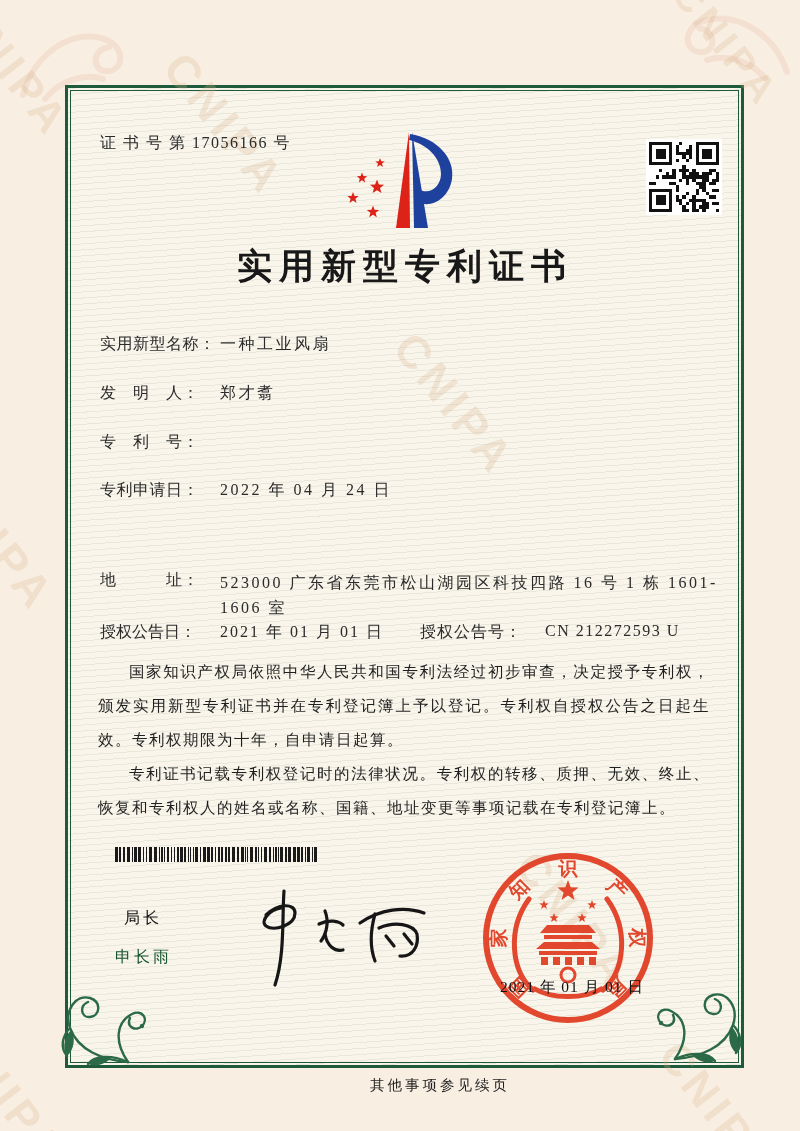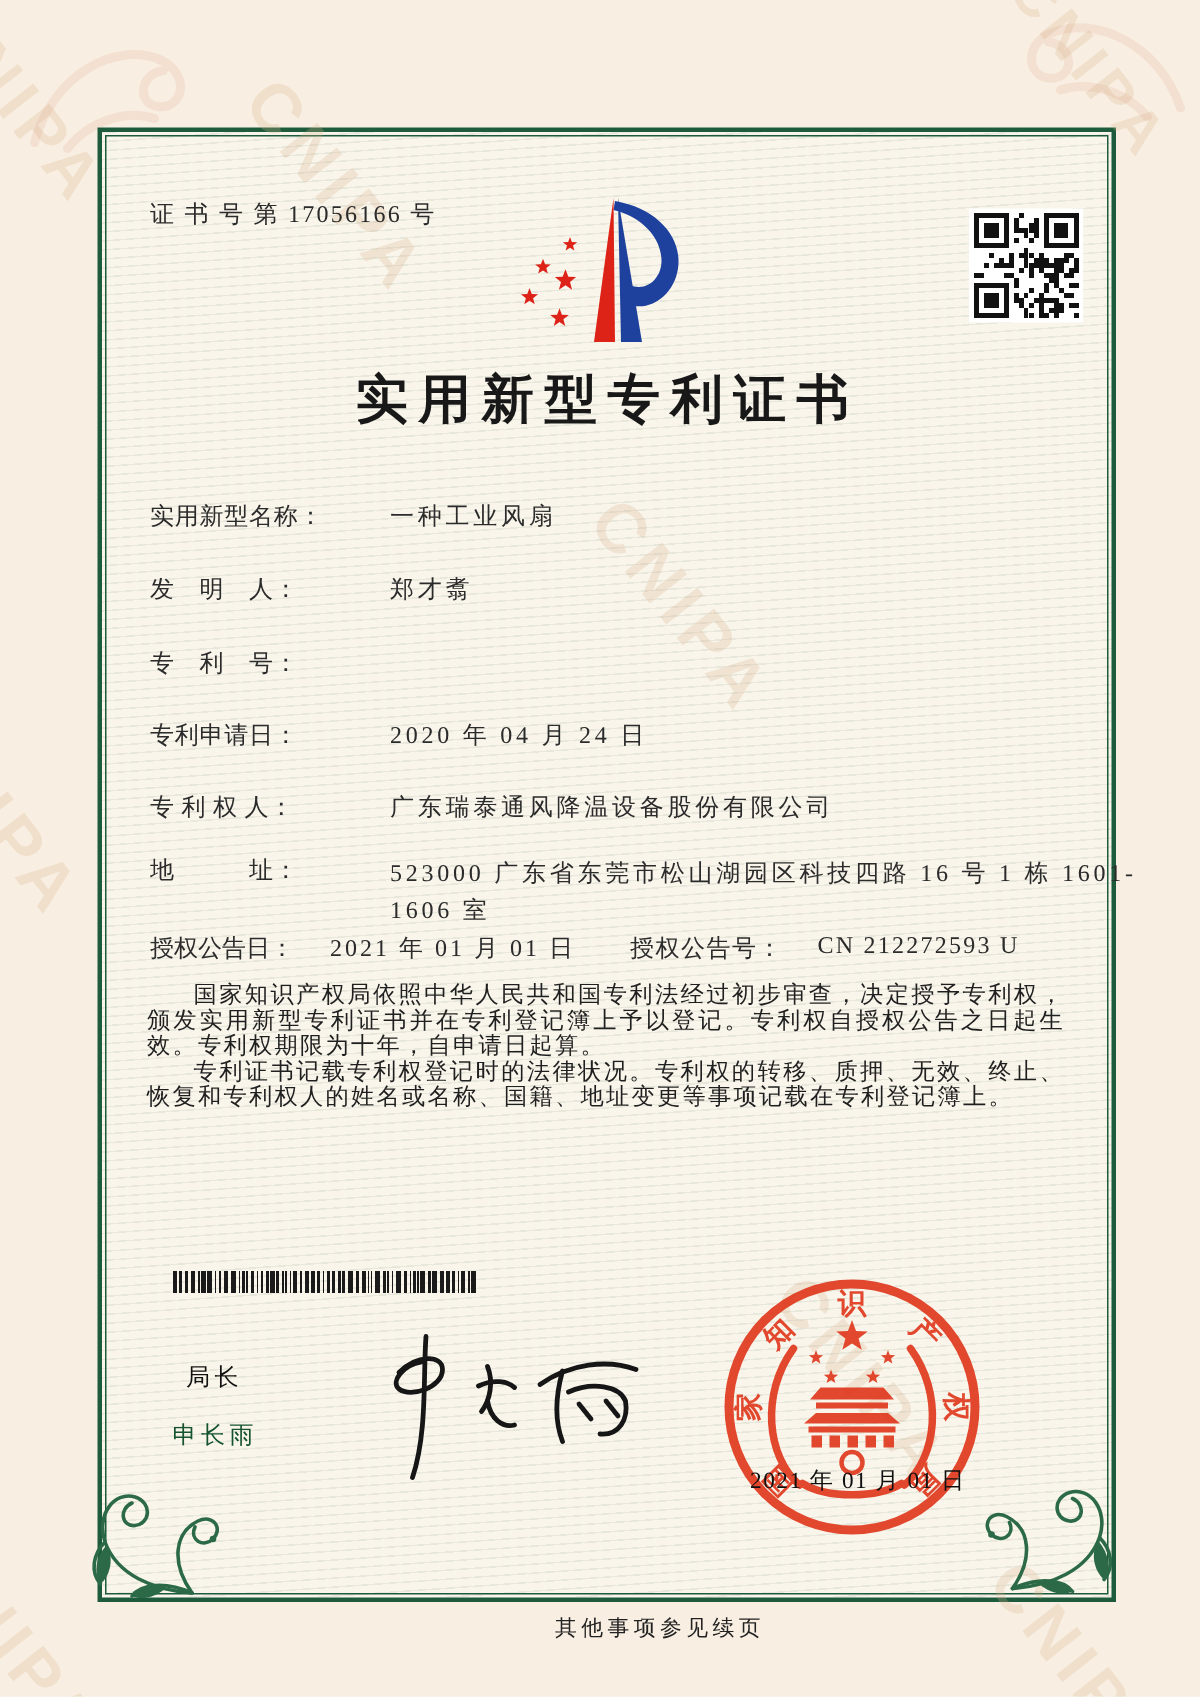--- a/index.html
+++ b/index.html
@@ -33,30 +33,30 @@
   #cert-no{position:absolute;left:100px;top:133px;font-size:16px;letter-spacing:1.5px;}
   #logo{position:absolute;left:338px;top:124px;}
   #qr{position:absolute;left:646px;top:139px;background:#fff;padding:1px;}
   #title{
     position:absolute;left:0;top:243px;width:100%;text-align:center;
     font-size:35px;font-weight:bold;letter-spacing:7px;padding-left:10px;
     box-sizing:border-box;color:#181818;
   }
   .field-row{position:absolute;left:100px;display:flex;font-size:16px;}
   .field-label{flex:none;width:120px;letter-spacing:.5px;}
-  .field-value{letter-spacing:2.5px;margin-left:40px;}
+  .field-value{letter-spacing:2.5px;}
   .addr .field-value{width:505px;line-height:25px;}
   #grant-row{position:absolute;left:0;top:622px;width:100%;font-size:16px;}
   #grant-date-label{position:absolute;left:100px;}
   #grant-date-value{position:absolute;left:220px;letter-spacing:2px;}
   #grant-no-label{position:absolute;left:420px;letter-spacing:1px;}
   #grant-no-value{position:absolute;left:545px;letter-spacing:1.5px;}
   #paragraphs{
     position:absolute;left:98px;top:655px;width:612px;
-    font-size:15.5px;line-height:17px;text-align:justify;color:#1f1f1f;
+    font-size:15.5px;line-height:34px;text-align:justify;color:#1f1f1f;
   }
   #paragraphs p{margin:0;text-indent:2em;letter-spacing:1.5px;}
   #barcode{position:absolute;left:115px;top:847px;}
   #signer-title{position:absolute;left:124px;top:908px;font-family:"Liberation Sans",sans-serif;font-size:16px;letter-spacing:3px;color:#111;}
   #signer-name{position:absolute;left:115px;top:947px;font-family:"Liberation Sans",sans-serif;font-size:16px;letter-spacing:3px;color:#14532d;}
   #signature{position:absolute;left:228px;top:883px;}
   #seal{position:absolute;left:473px;top:843px;opacity:.93;}
   #seal-date{position:absolute;left:500px;top:977px;font-size:15.5px;letter-spacing:1px;color:#101010;z-index:4;}
   #page-info{position:absolute;left:0;top:1030px;width:100%;text-align:center;font-size:14px;letter-spacing:2px;}
   #bottom-note{position:absolute;left:0;top:1076px;width:100%;text-align:center;font-size:14.5px;letter-spacing:3px;color:#222;padding-left:40px;}
@@ -262,25 +262,21 @@
   </div>
   <div class="field-row" style="top:383px">
     <span class="field-label">发　明　人：</span>
     <span class="field-value">郑才翥</span>
   </div>
   <div class="field-row" style="top:432px">
     <span class="field-label">专　利　号：</span>
   </div>
   <div class="field-row" style="top:480px">
     <span class="field-label">专利申请日：</span>
-    <span class="field-value">2020 年 04 月 24 日</span>
-  </div>
-  <div class="field-row" style="top:528px">
-    <span class="field-label">专 利 权 人：</span>
-    <span class="field-value">广东瑞泰通风降温设备股份有限公司</span>
+    <span class="field-value">2022 年 04 月 24 日</span>
   </div>
   <div class="field-row addr" style="top:570px">
     <span class="field-label">地　　　址：</span>
     <span class="field-value">523000 广东省东莞市松山湖园区科技四路 16 号 1 栋 1601-1606 室</span>
   </div>
 
   <div id="grant-row">
     <span id="grant-date-label">授权公告日：</span>
     <span id="grant-date-value">2021 年 01 月 01 日</span>
     <span id="grant-no-label">授权公告号：</span>

